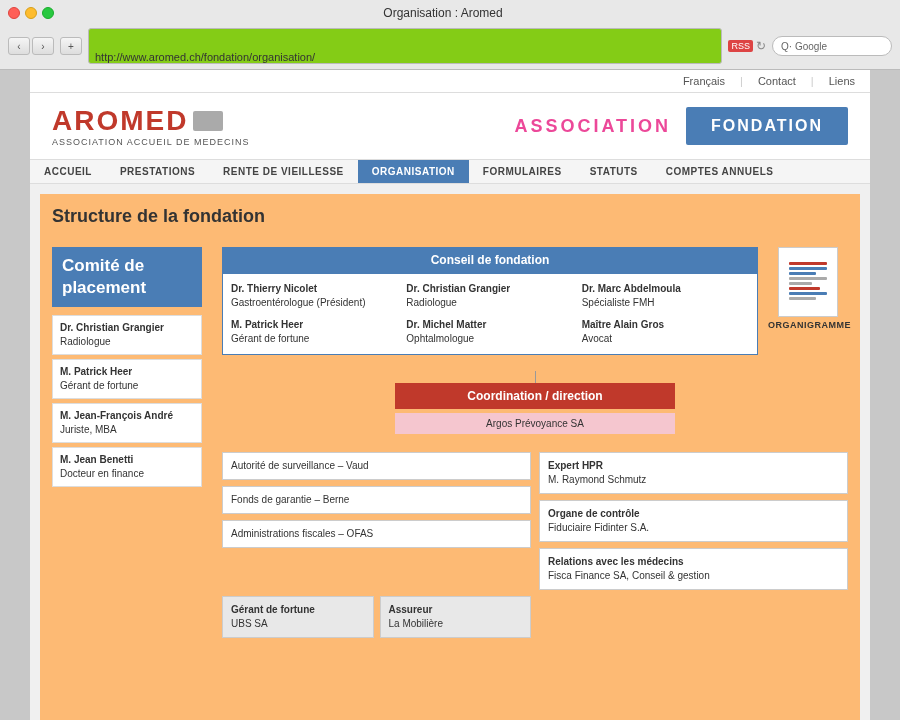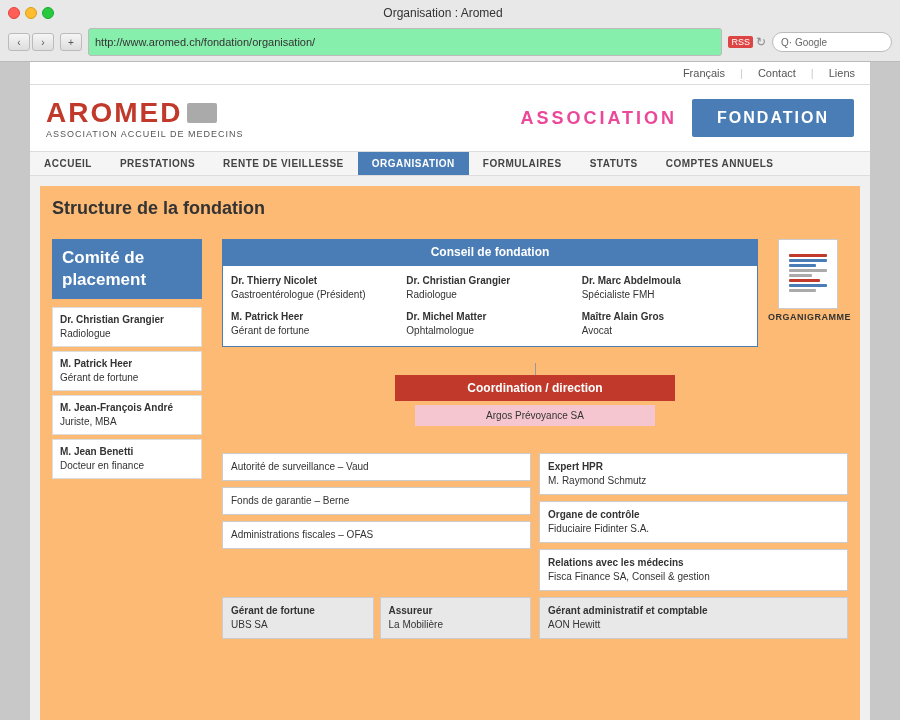--- a/index.html
+++ b/index.html
@@ -45,26 +45,26 @@
       width: 22px; height: 18px;
       background: linear-gradient(to bottom, #f5f5f5, #ddd);
       border: 1px solid #bbb;
       border-radius: 3px;
       cursor: pointer;
       display: flex; align-items: center; justify-content: center;
       font-size: 10px; color: #555;
     }
     .address-bar-wrap {
       display: flex;
-      align-items: center;
+      align-items: flex-end;
       flex: 1;
-      background: #86efac;
+      background: #84cc16;
       border: 1px solid #bbb;
       border-radius: 3px;
-      height: 28px;
+      height: 36px;
       padding: 0 6px;
       font-size: 11px;
       color: #333;
     }
     .title-bar {
       text-align: center;
       font-size: 12px;
       color: #333;
       margin-bottom: 4px;
     }
@@ -97,21 +97,21 @@
       font-size: 11px;
       color: #555;
       border-bottom: 1px solid #ddd;
       background: white;
     }
     .top-link { cursor: pointer; color: #555; }
 
     
     .header {
       background: white;
-      padding: 12px 16px;
+      padding: 12px 22px;
       display: flex;
       align-items: center;
       justify-content: space-between;
     }
     .logo-area { display: flex; flex-direction: column; }
     .logo-aromed {
       color: #c0392b;
       font-size: 28px;
       font-weight: bold;
       letter-spacing: 2px;
@@ -287,22 +287,22 @@
       padding: 6px;
       font-size: 12px;
       width: 280px;
       margin: 0 auto 4px auto;
     }
     .argos-box {
       background: #f5c6cf;
       text-align: center;
       padding: 5px;
       font-size: 10px;
-      width: 240px;
-      margin: 0 auto 19px auto;
+      width: 280px;
+      margin: 0 auto 10px auto;
       color: #333;
     }
     .grid-box {
       border: 1px solid #ccc;
       padding: 6px 8px;
       font-size: 10px;
       color: #333;
       line-height: 1.4;
       background: white;
     }
@@ -505,23 +505,19 @@
             <div style="flex:0 0 calc(50% - 4px);display:flex;gap:6px;">
               <div class="grid-box gray-bg" style="flex:1;">
                 <div class="bold">Gérant de fortune</div>
                 <div>UBS SA</div>
               </div>
               <div class="grid-box gray-bg" style="flex:1;">
                 <div class="bold">Assureur</div>
                 <div>La Mobilière</div>
               </div>
             </div>
-            <div class="grid-box gray-bg" style="flex:1;">
-              <div class="bold">Gérant administratif et comptable</div>
-              <div>AON Hewitt</div>
-            </div>
           </div>
 
         </div>
       </div>
     </div>
   </div>
 </div>
 
 </body></html>

